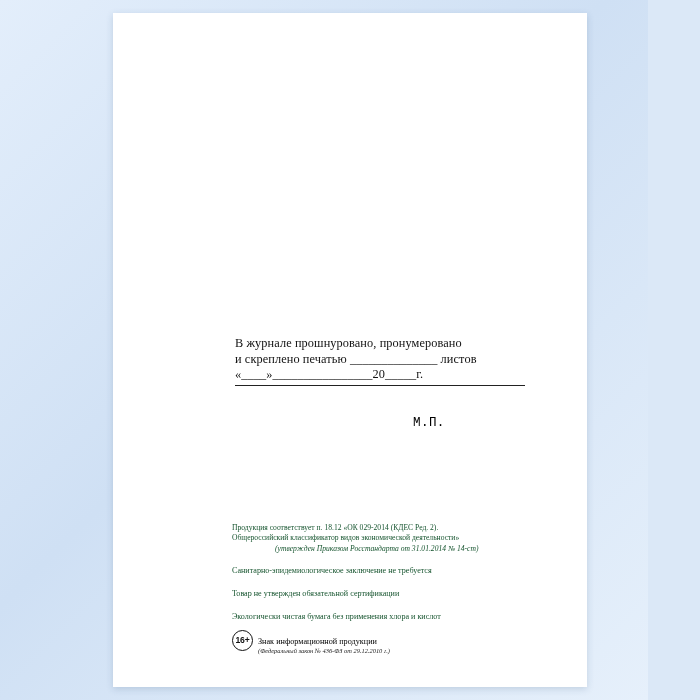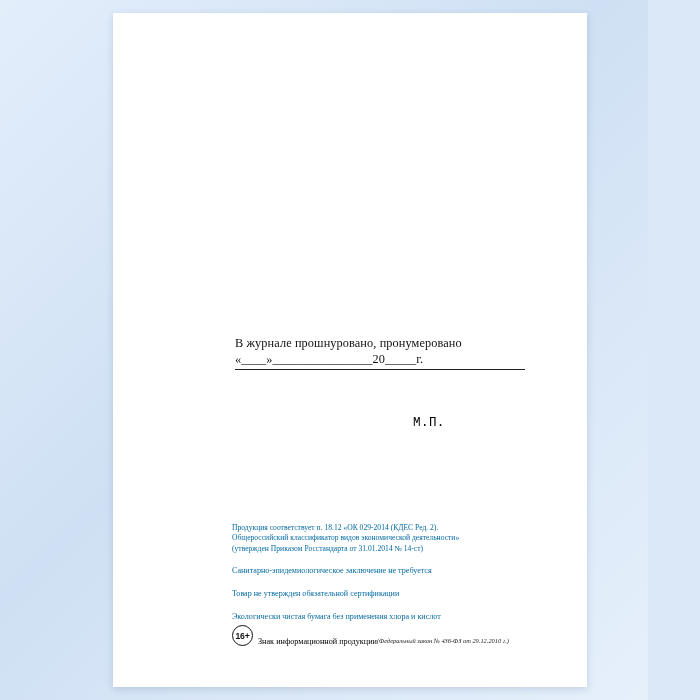--- a/index.html
+++ b/index.html
@@ -52,28 +52,30 @@
     top: 403px;
     font-size: 12.6px;
     letter-spacing: 0.4px;
     font-family: Liberation Mono, monospace;
   }
   .footer {
     position: absolute;
     left: 119px;
     top: 510px;
     width: 320px;
-    color: #0369a1;
+    color: #14532d;
   }
   .f-small {
     font-size: 7.6px;
     line-height: 10.4px;
     white-space: nowrap;
   }
   .f-small.italic {
+    font-style: italic;
+    margin-left: 43px;
   }
   .f-gap {
     height: 11px;
   }
   .f-mid {
     font-size: 8.1px;
     line-height: 12px;
     white-space: nowrap;
   }
   .mark-row {
@@ -93,20 +95,21 @@
     align-items: center;
     justify-content: center;
     font-size: 8.6px;
     font-weight: bold;
     font-family: "Liberation Sans", sans-serif;
     letter-spacing: -0.2px;
     color: #111;
   }
   .mark-text {
     display: flex;
+    flex-direction: column;
     margin-top: 12px;
   }
   .mark-title {
     font-size: 8.2px;
     line-height: 9.6px;
     white-space: nowrap;
   }
   .mark-sub {
     font-size: 6.4px;
     line-height: 8.4px;
@@ -116,20 +119,21 @@
   }
 </style>
 </head>
 <body>
 
 <div class="stage">
   <div class="page">
 
     <div class="block-center">
       <div class="line">В журнале прошнуровано, пронумеровано</div>
+      <div class="line">и скреплено печатью ______________ листов</div>
       <div class="line">«____»________________20_____г.</div>
       <div class="rule"></div>
     </div>
 
     <div class="mp">М.П.</div>
 
     <div class="footer">
       <div class="f-small">Продукция соответствует п. 18.12 «ОК 029-2014 (КДЕС Ред. 2).</div>
       <div class="f-small">Общероссийский классификатор видов экономической деятельности»</div>
       <div class="f-small italic">(утвержден Приказом Росстандарта от 31.01.2014 № 14-ст)</div>

